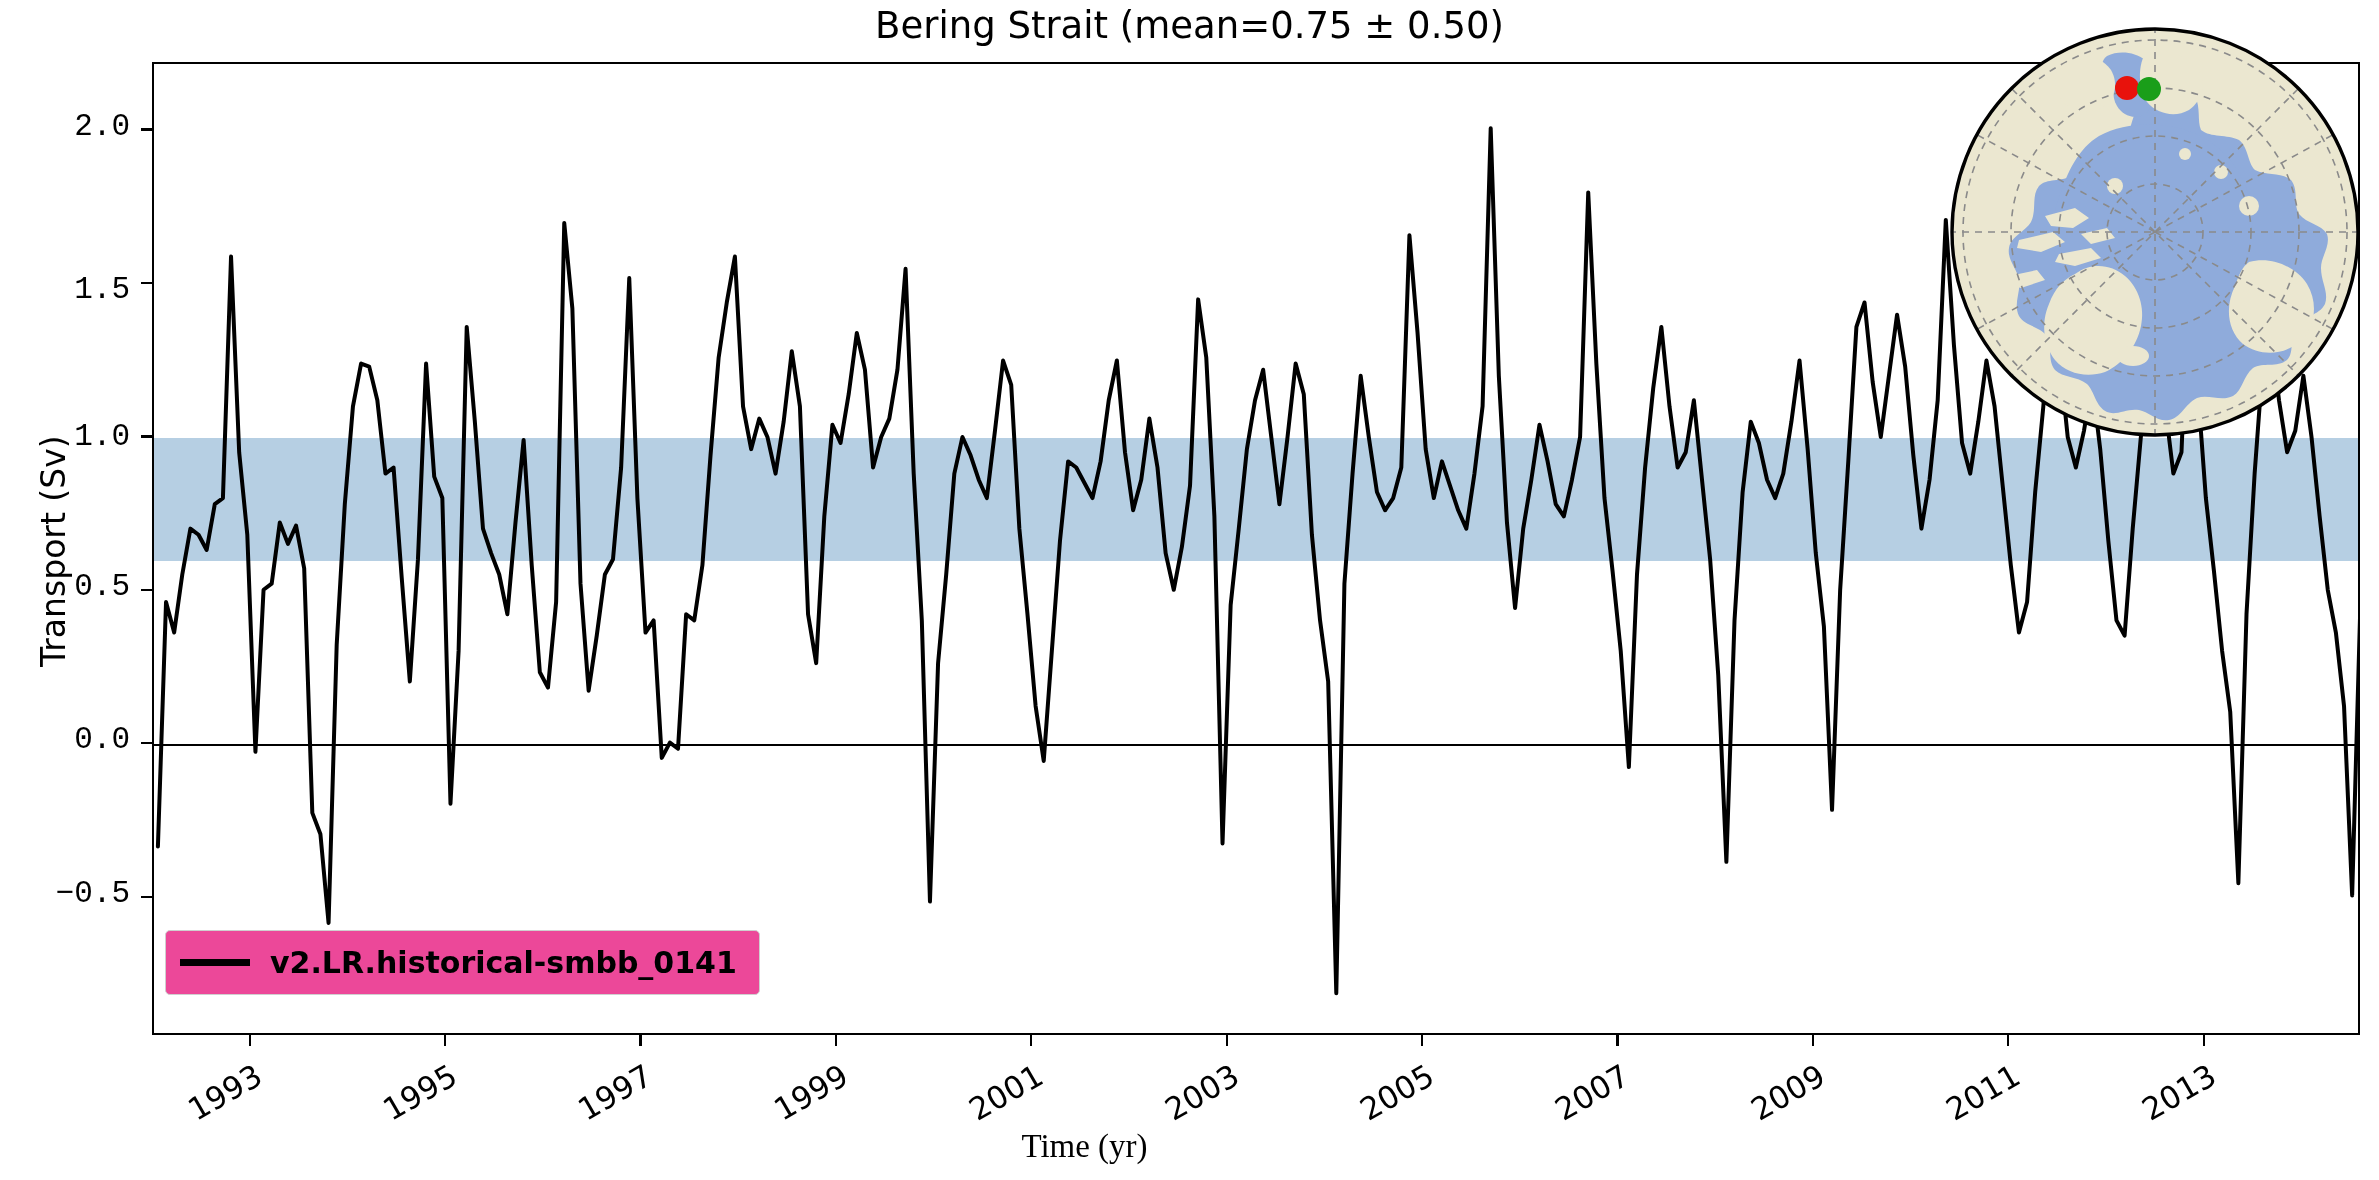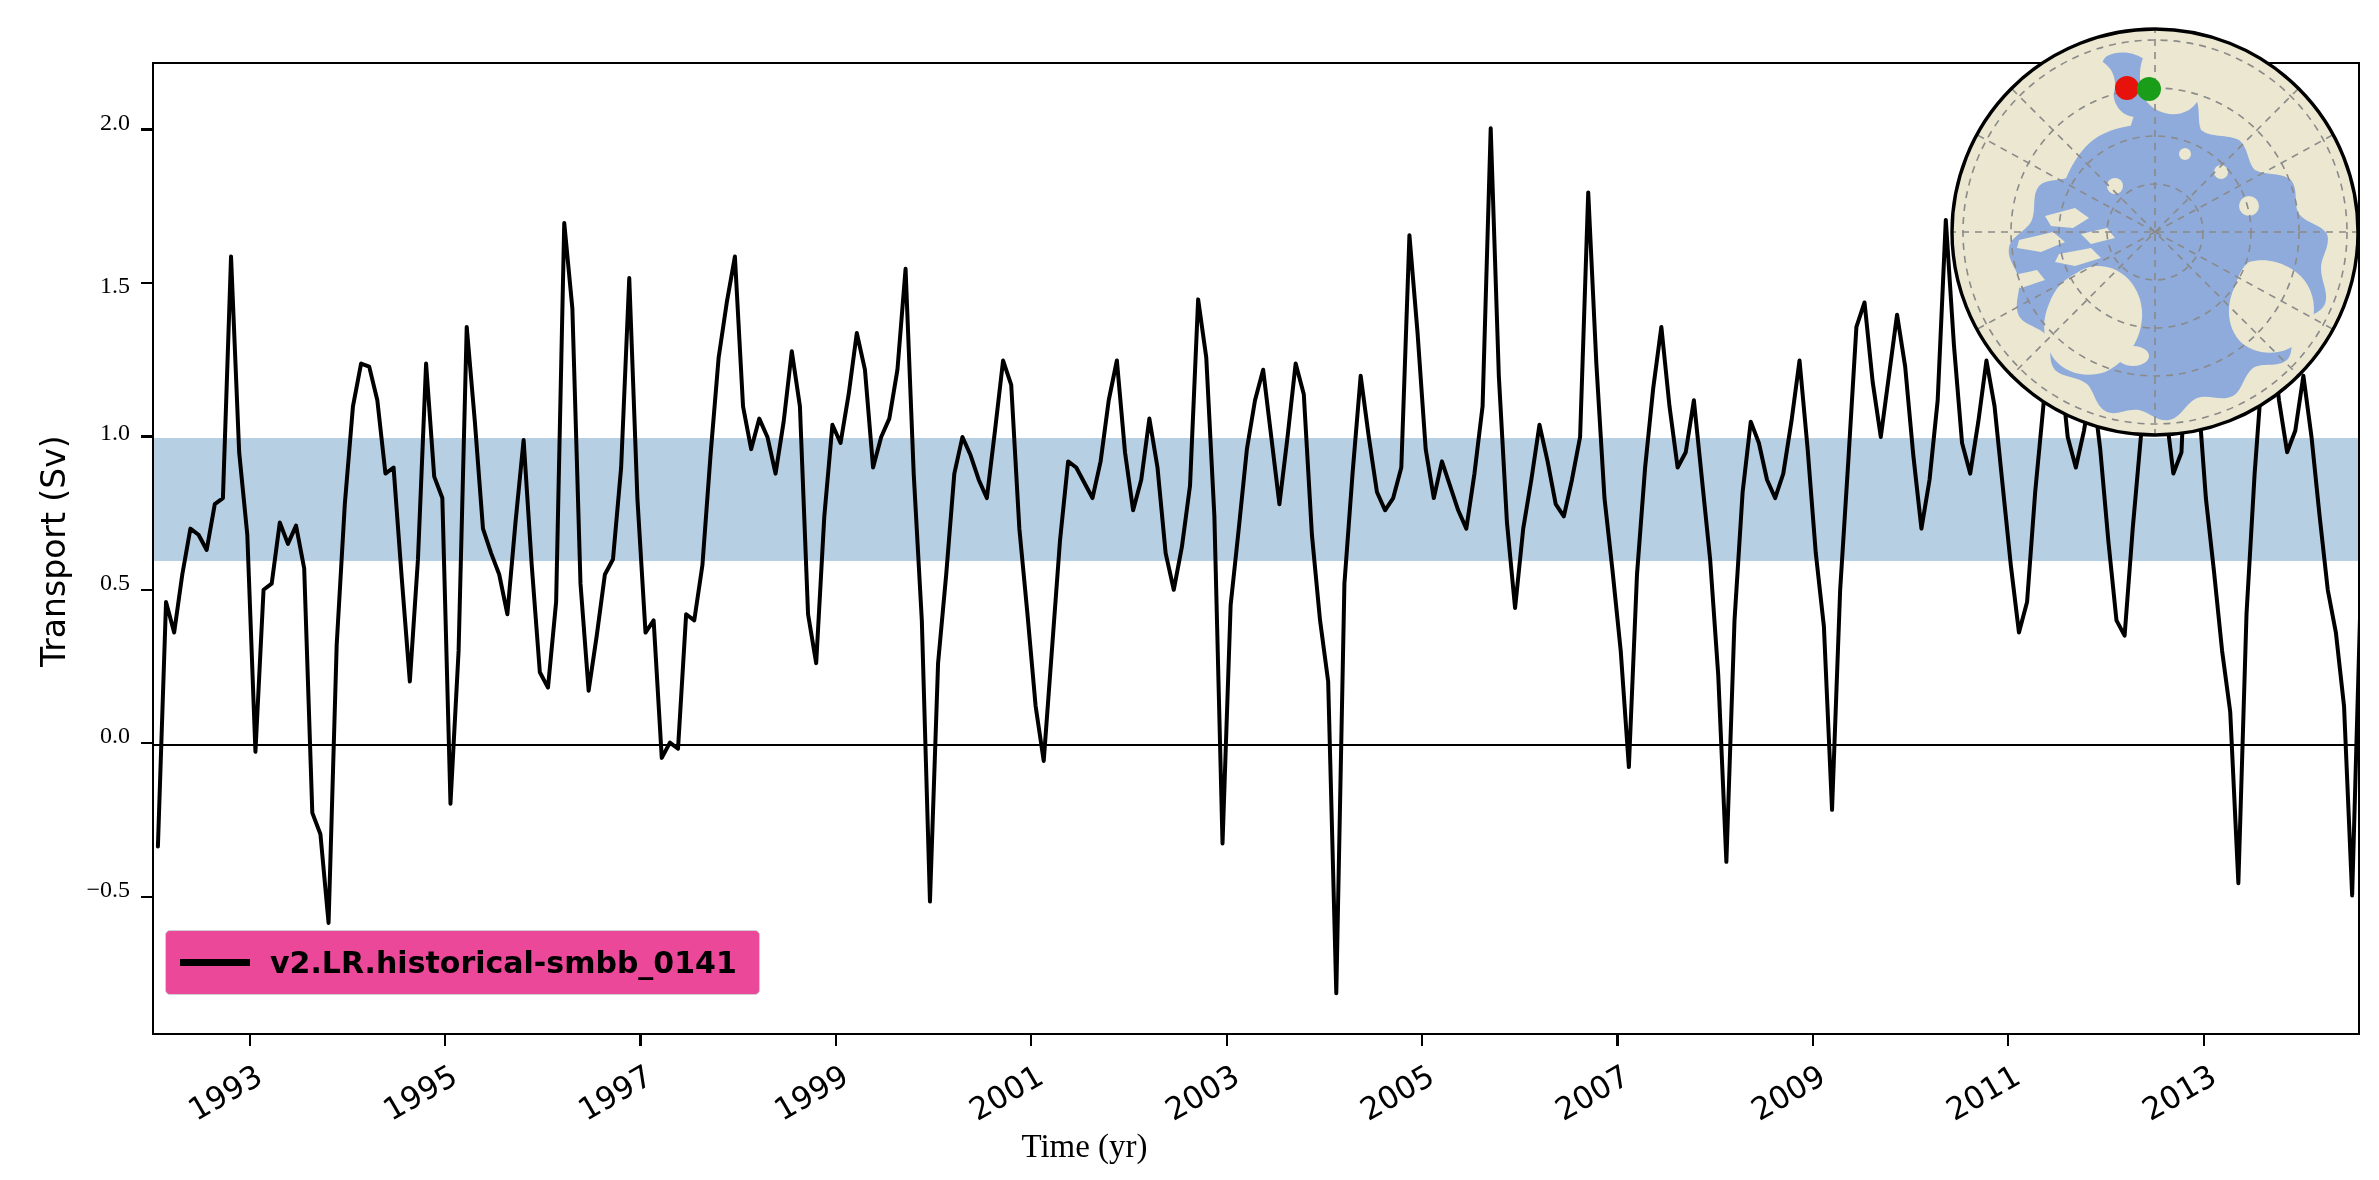--- a/index.html
+++ b/index.html
@@ -23,22 +23,22 @@
     position:absolute;left:0;width:100%;
     background:#b6cfe3;
   }
   .zero-line{position:absolute;left:0;width:100%;height:2.2px;background:#000;}
 
   #series-svg{position:absolute;left:0;top:0;width:100%;height:100%;}
 
   
   .ytick-label{
     position:absolute;right:2387px;
-    font-size:24px;color:#000;text-align:left;
-    font-family:Liberation Serif, serif;white-space:nowrap;
+    font-size:31px;color:#000;text-align:left;
+    font-family:Liberation Mono, monospace;white-space:nowrap;
   }
   .ytick-mark{position:absolute;width:11px;height:2.2px;background:#000;}
   #ylabel{
     position:absolute;font-size:33px;color:#000;
     transform:rotate(-90deg);transform-origin:left top;
     white-space:nowrap;font-family:"DejaVu Sans",sans-serif;
   }
 
   
   .xtick-mark{position:absolute;width:2.2px;height:11px;background:#000;}
@@ -66,20 +66,21 @@
 
   
   #inset-map{position:absolute;left:1949px;top:26px;width:412px;height:412px;}
   #inset-map svg{display:block;}
 </style>
 </head>
 <body>
 
 <div id="figure">
 
+  <div id="chart-title">Bering Strait (mean=0.75 ± 0.50)</div>
 
   <div id="ylabel" style="left: 34px; top: 666.5px;">Transport (Sv)</div>
 
   <div id="yticks-layer">
       <div class="ytick-mark" style="left: 141px; top: 128.427px;"></div>
       <div class="ytick-label" style="right: 2249px; top: 108.527px;">2.0</div>
       <div class="ytick-mark" style="left: 141px; top: 281.897px;"></div>
       <div class="ytick-label" style="right: 2249px; top: 272px; margin-left: 16px;">1.5</div>
       <div class="ytick-mark" style="left: 141px; top: 435.367px;"></div>
       <div class="ytick-label" style="right: 2249px; top: 419px; margin-left: 47px;">1.0</div>

